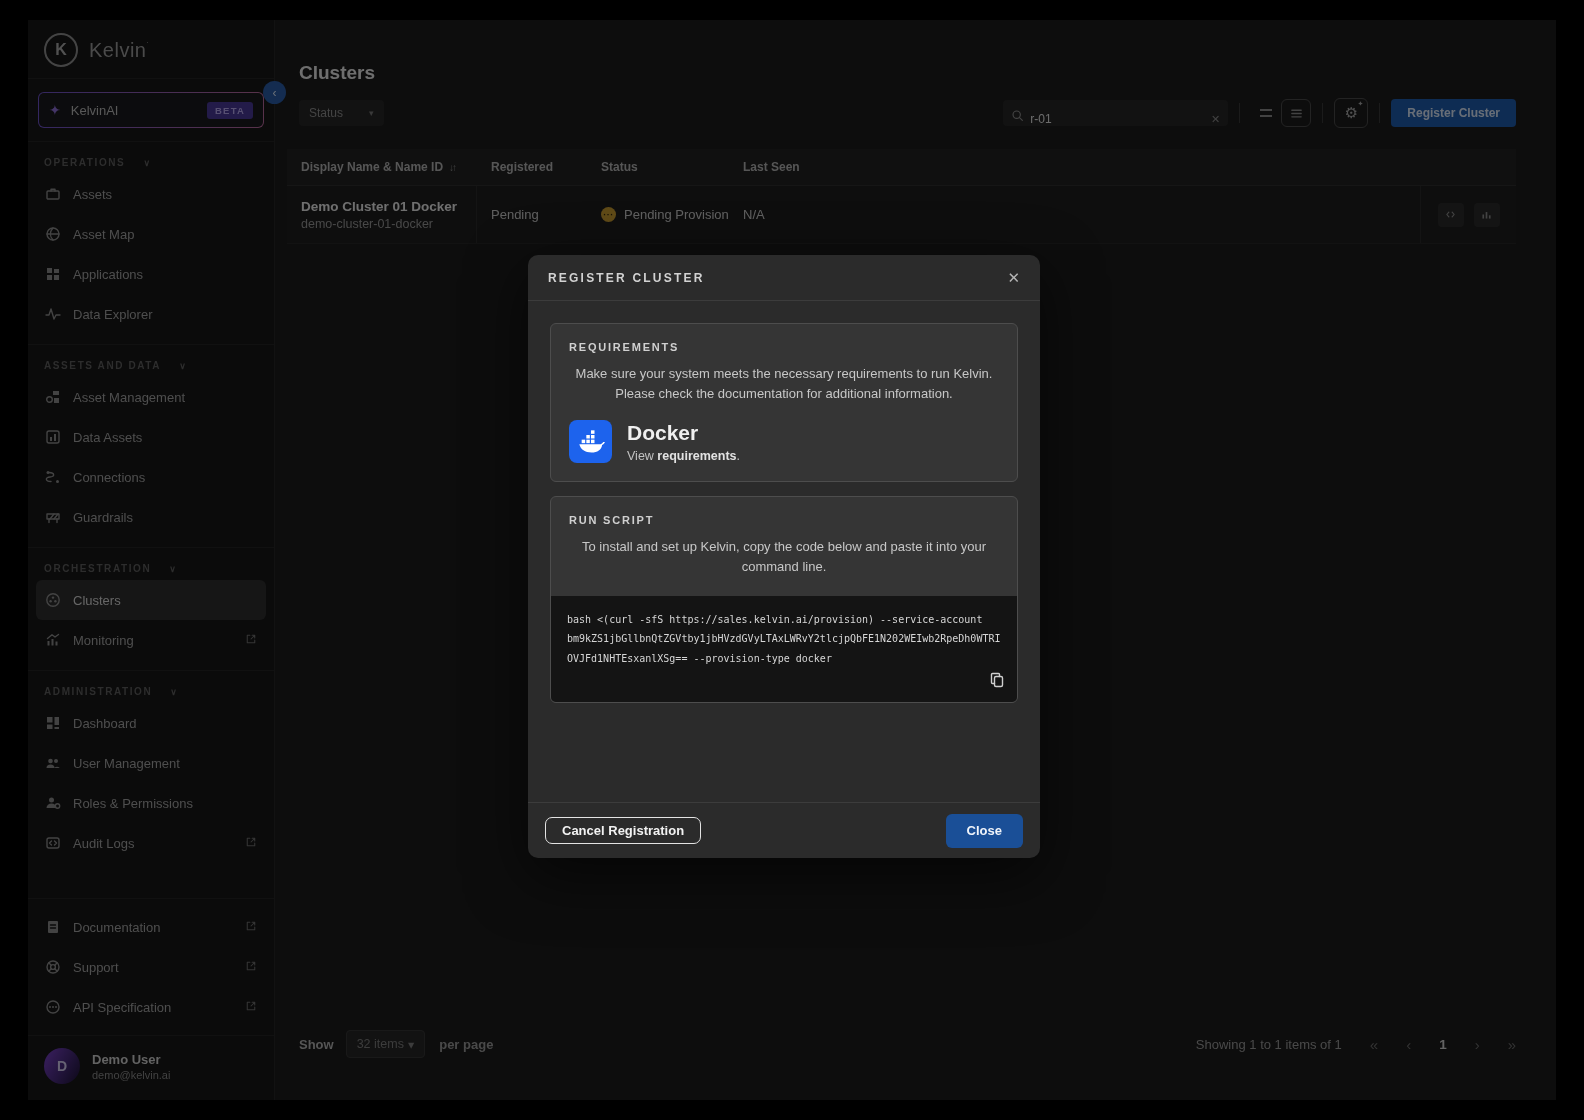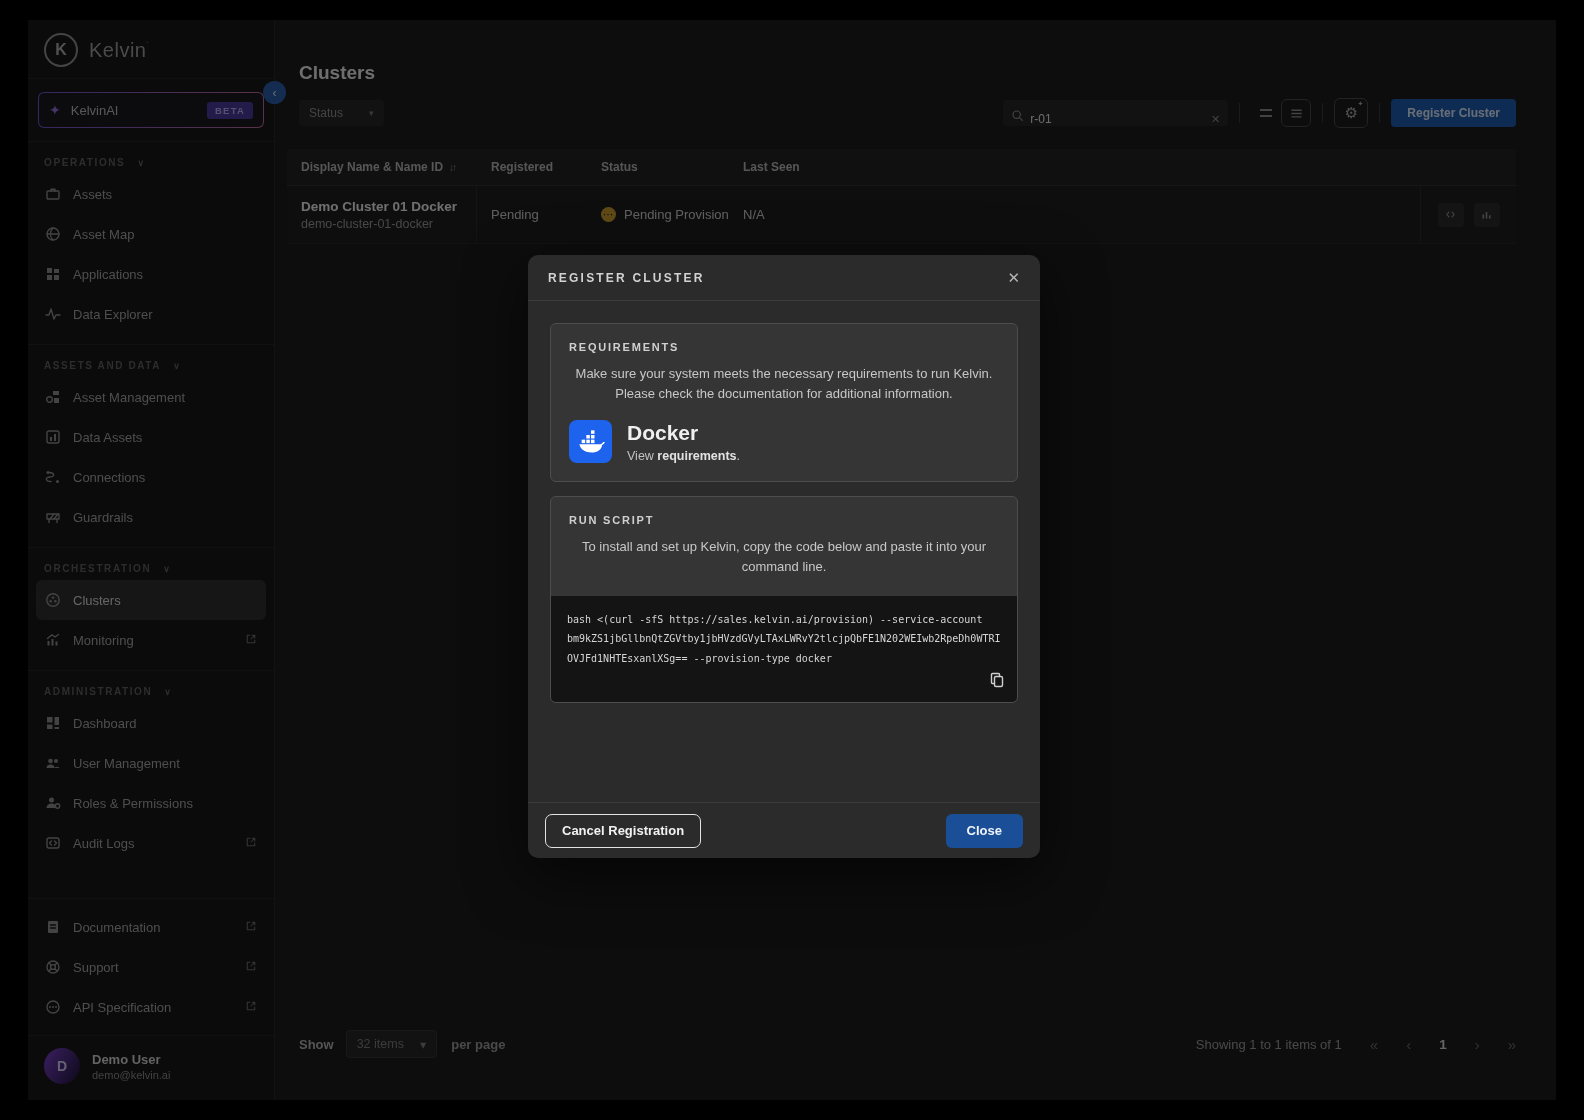--- a/index.html
+++ b/index.html
@@ -18,21 +18,21 @@
   .logo-word sup { font-size:9px; color:#777; }
   .sb-divider { height:1px; background:#242424; }
   .ai-pill { margin:13px 10px; height:36px; border-radius:6px; display:flex; align-items:center;
     gap:10px; padding:0 10px; border:1px solid transparent;
     background:linear-gradient(#1b1b1e,#1b1b1e) padding-box,
                linear-gradient(90deg,#6d52c9,#b86a9d) border-box; cursor:pointer; }
   .ai-spark { color:#8f6fd8; font-size:14px; }
   .ai-label { color:#b9b9b9; font-size:13px; flex:1; }
   .beta-badge { background:#4a3a99; color:#b7a8ef; font-size:9.5px; font-weight:bold;
     letter-spacing:1.2px; padding:3px 8px; border-radius:3px; }
-  .section-label { display:flex; align-items:center; gap:12px; padding:15px 16px 6px;
+  .section-label { display:flex; align-items:center; gap:18px; padding:15px 16px 6px;
     font-size:10px; font-weight:bold; letter-spacing:1.6px; color:#5f5f5f; text-transform:uppercase; cursor:pointer; }
   .section-label .chev { font-size:9px; color:#5f5f5f; }
   .sb-item { display:flex; align-items:center; gap:12px; height:40px; margin:0 8px;
     padding:0 9px; border-radius:6px; color:#a3a3a3; font-size:13px; cursor:pointer; }
   .sb-item .sb-ico { width:16px; height:16px; flex:0 0 16px; display:flex; align-items:center; justify-content:center; }
   .sb-item.active { background:#2e2e2e; color:#d6d6d6; }
   .sb-item .ext { margin-left:auto; opacity:.75; }
   svg.ic { stroke:#8d8d8d; fill:none; stroke-width:1.4; stroke-linecap:round; stroke-linejoin:round; }
   svg.ic .f { fill:#8d8d8d; stroke:none; }
   .sb-bottom { margin-top:auto; }
@@ -86,21 +86,21 @@
     font-size:9px; font-weight:bold; display:flex; align-items:center; justify-content:center;
     margin-right:8px; letter-spacing:.5px; }
   .td.actions { border-left:1px solid #2a2a2a; gap:10px; justify-content:center; padding-left:0; }
   .row-action { width:26px; height:24px; background:#2b2b2b; border-radius:4px; display:flex;
     align-items:center; justify-content:center; cursor:pointer; }
 
   .page-footer { position:absolute; left:24px; right:40px; bottom:42px; display:flex;
     align-items:center; font-size:13px; color:#9a9a9a; }
   .pf-show { color:#b3b3b3; font-weight:bold; margin-right:12px; }
   .pf-select { height:28px; background:#262626; border:1px solid #363636; border-radius:4px;
-    display:flex; align-items:center; gap:16px; padding:0 10px; color:#7d7d7d; font-size:12.5px; cursor:pointer; }
+    display:flex; align-items:center; gap:4px; padding:0 10px; color:#7d7d7d; font-size:12.5px; cursor:pointer; }
   .pf-perpage { margin-left:14px; color:#9a9a9a; font-weight:bold; }
   .pf-right { margin-left:auto; display:flex; align-items:center; gap:28px; }
   .pager { color:#6a6a6a; font-size:15px; cursor:pointer; }
   .pager.current { color:#d0d0d0; font-size:13.5px; font-weight:bold; }
 
   
   .overlay { position:absolute; inset:0; background:rgba(0,0,0,.52); z-index:5; }
   .modal { position:absolute; left:500px; top:235px; width:512px; height:603px; background:#2b2b2b;
     border-radius:10px; z-index:6; display:flex; flex-direction:column;
     box-shadow:0 18px 60px rgba(0,0,0,.6); }
@@ -119,21 +119,21 @@
     align-items:center; justify-content:center; }
   .docker-name { font-size:21px; font-weight:bold; color:#f0f0f0; }
   .docker-link { font-size:12.5px; color:#c2c2c2; margin-top:4px; cursor:pointer; }
   .docker-link b { color:#e2e2e2; }
   .code-block { background:#141414; padding:14px 16px 34px; position:relative; }
   .code-text { font-family:"DejaVu Sans Mono", monospace; font-size:10px; line-height:1.95;
     color:#d6d6d6; overflow-wrap:break-word; word-break:normal; white-space:pre-wrap; }
   .copy-btn { position:absolute; right:12px; bottom:10px; cursor:pointer; }
   .modal-footer { height:56px; border-top:1px solid #3c3c3c; display:flex; align-items:center;
     padding:0 17px; }
-  .cancel-btn { height:34px; border:1.5px solid #e3e3e3; border-radius:7px; color:#f2f2f2;
+  .cancel-btn { height:27px; border:1.5px solid #e3e3e3; border-radius:7px; color:#f2f2f2;
     font-size:13px; font-weight:bold; display:flex; align-items:center; padding:0 16px;
     background:transparent; cursor:pointer; }
   .close-btn { margin-left:auto; height:34px; background:#1a4f97; border-radius:6px; color:#f0f4fa;
     font-size:13px; font-weight:bold; display:flex; align-items:center; padding:0 21px; cursor:pointer; }
 </style>
 </head>
 <body>
 
 <div class="app">
 

